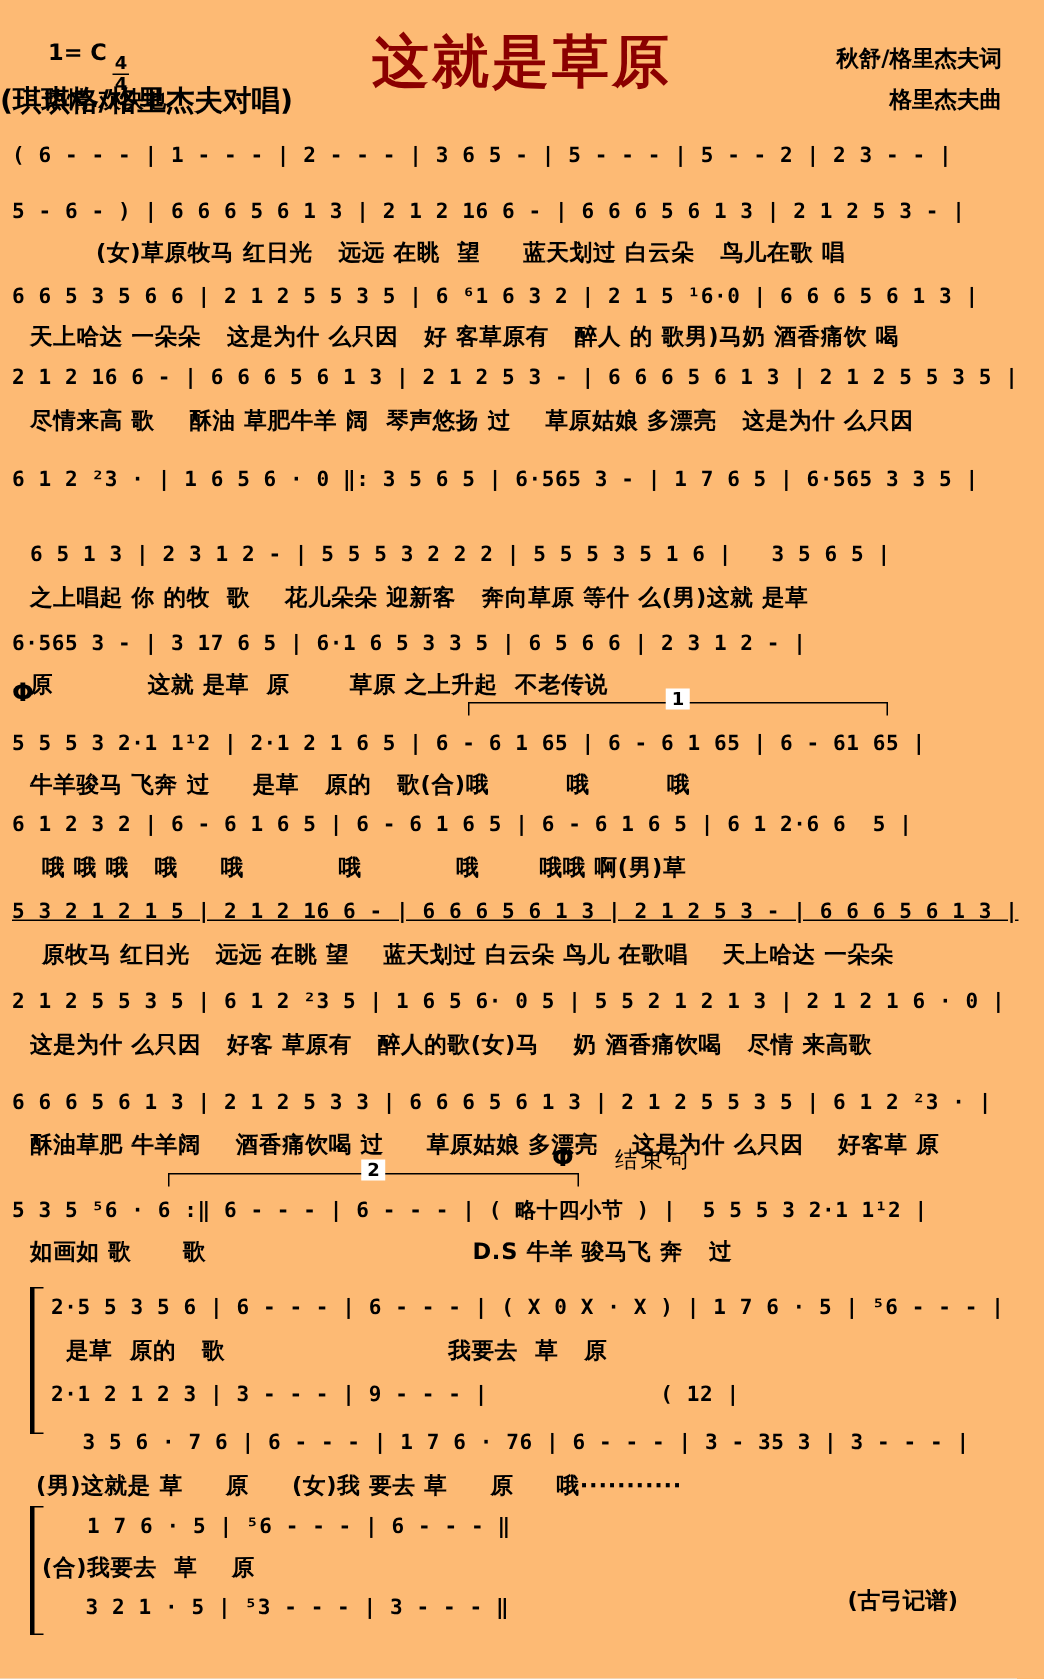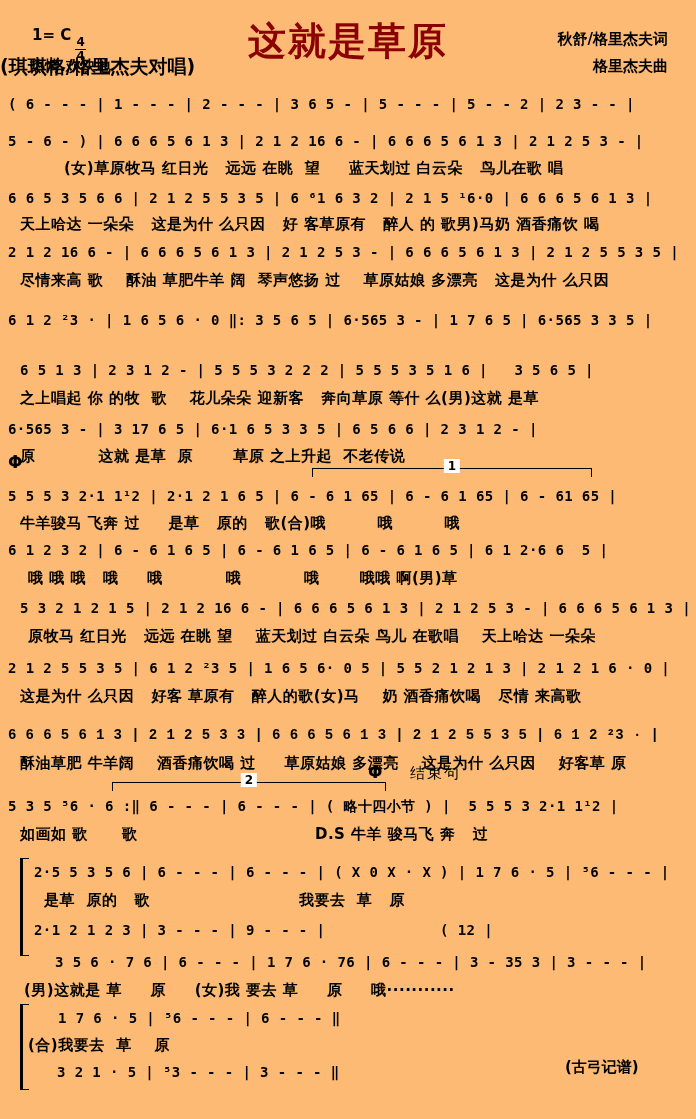--- a/index.html
+++ b/index.html
@@ -67,27 +67,27 @@
   <div class="volta" style="left:312px;top:468px;width:278px;">
       <span class="vlabel">1</span>
     </div>
 
   <div class="notes" style="left:8px;top:488px;">5 5 5 3 2·1 1¹2 | 2·1 2 1 6 5 | 6 - 6 1 65 | 6 - 6 1 65 | 6 - 61 65 |</div>
   <div class="lyrics" style="left:20px;top:514px;">牛羊骏马 飞奔 过     是草   原的   歌(合)哦         哦         哦</div>
 
   <div class="notes" style="left:8px;top:542px;">6 1 2 3 2 | 6 - 6 1 6 5 | 6 - 6 1 6 5 | 6 - 6 1 6 5 | 6 1 2·6 6  5 |</div>
   <div class="lyrics" style="left:28px;top:569px;">哦 哦 哦   哦     哦           哦           哦       哦哦 啊(男)草</div>
 
-  <div class="notes" style="left:20px;top:600px;">5 3 2 1 2 1 5 | 2 1 2 16 6 - | 6 6 6 5 6 1 3 | 2 1 2 5 3 - | 6 6 6 5 6 1 3 |</div>
+  <div class="notes" style="left:8px;top:600px;text-decoration:underline;">5 3 2 1 2 1 5 | 2 1 2 16 6 - | 6 6 6 5 6 1 3 | 2 1 2 5 3 - | 6 6 6 5 6 1 3 |</div>
   <div class="lyrics" style="left:28px;top:627px;">原牧马 红日光   远远 在眺 望    蓝天划过 白云朵 鸟儿 在歌唱    天上哈达 一朵朵</div>
 
   <div class="notes" style="left:8px;top:660px;">2 1 2 5 5 3 5 | 6 1 2 ²3 5 | 1 6 5 6· 0 5 | 5 5 2 1 2 1 3 | 2 1 2 1 6 · 0 |</div>
   <div class="lyrics" style="left:20px;top:687px;">这是为什 么只因   好客 草原有   醉人的歌(女)马    奶 酒香痛饮喝   尽情 来高歌</div>
 
-  <div class="notes" style="left:8px;top:727px;font-family:Liberation Mono, monospace;">6 6 6 5 6 1 3 | 2 1 2 5 3 3 | 6 6 6 5 6 1 3 | 2 1 2 5 5 3 5 | 6 1 2 ²3 · |</div>
+  <div class="notes" style="left:8px;top:727px;">6 6 6 5 6 1 3 | 2 1 2 5 3 3 | 6 6 6 5 6 1 3 | 2 1 2 5 5 3 5 | 6 1 2 ²3 · |</div>
   <div class="lyrics" style="left:20px;top:754px;">酥油草肥 牛羊阔    酒香痛饮喝 过     草原姑娘 多漂亮    这是为什 么只因    好客草 原</div>
 
   <div class="coda" style="left:368px;top:762px;">Φ</div>
   <div class="endlabel" style="left:410px;top:764px;">结束句</div>
   <div class="volta" style="left:112px;top:782px;width:272px;">
       <span class="vlabel">2</span>
     </div>
 
   <div class="notes" style="left:8px;top:798px;">5 3 5 ⁵6 · 6 :‖ 6 - - - | 6 - - - | ( 略十四小节 ) |  5 5 5 3 2·1 1¹2 |</div>
   <div class="lyrics" style="left:20px;top:825px;">如画如 歌      歌                               D.S 牛羊 骏马飞 奔   过</div>

